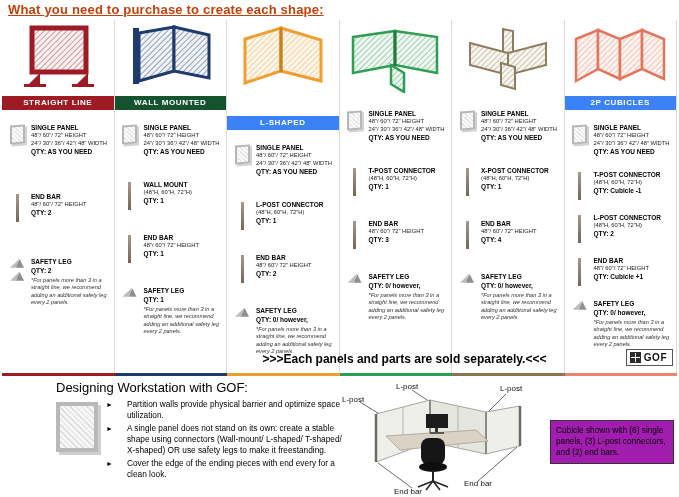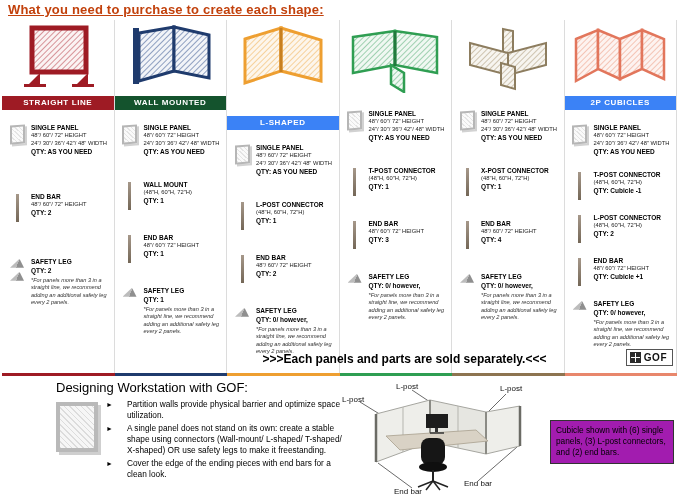--- a/index.html
+++ b/index.html
@@ -464,21 +464,21 @@
           <div class="bullet">
               <span class="marker">►</span>
               <span>Partition walls provide physical barrier and optimize space utilization.</span>
             </div>
           <div class="bullet">
               <span class="marker">►</span>
               <span>A single panel does not stand on its own: create a stable shape using connectors (Wall-mount/ L-shaped/ T-shaped/ X-shaped) OR use safety legs to make it freestanding.</span>
             </div>
           <div class="bullet">
               <span class="marker">►</span>
-              <span>Cover the edge of the ending pieces with end bars for a clean look.</span>
+              <span>Cover the edge of the ending pieces with end every for a clean look.</span>
             </div>
         </div>
       </div>
     </div>
 
     <div class="diagram">
       <svg class="cubicle-svg" viewBox="0 0 212 119">
 
         <line x1="22" y1="24" x2="48" y2="40" stroke="#444" stroke-width="0.8"></line>
         <line x1="74" y1="12" x2="92" y2="24" stroke="#444" stroke-width="0.8"></line>

